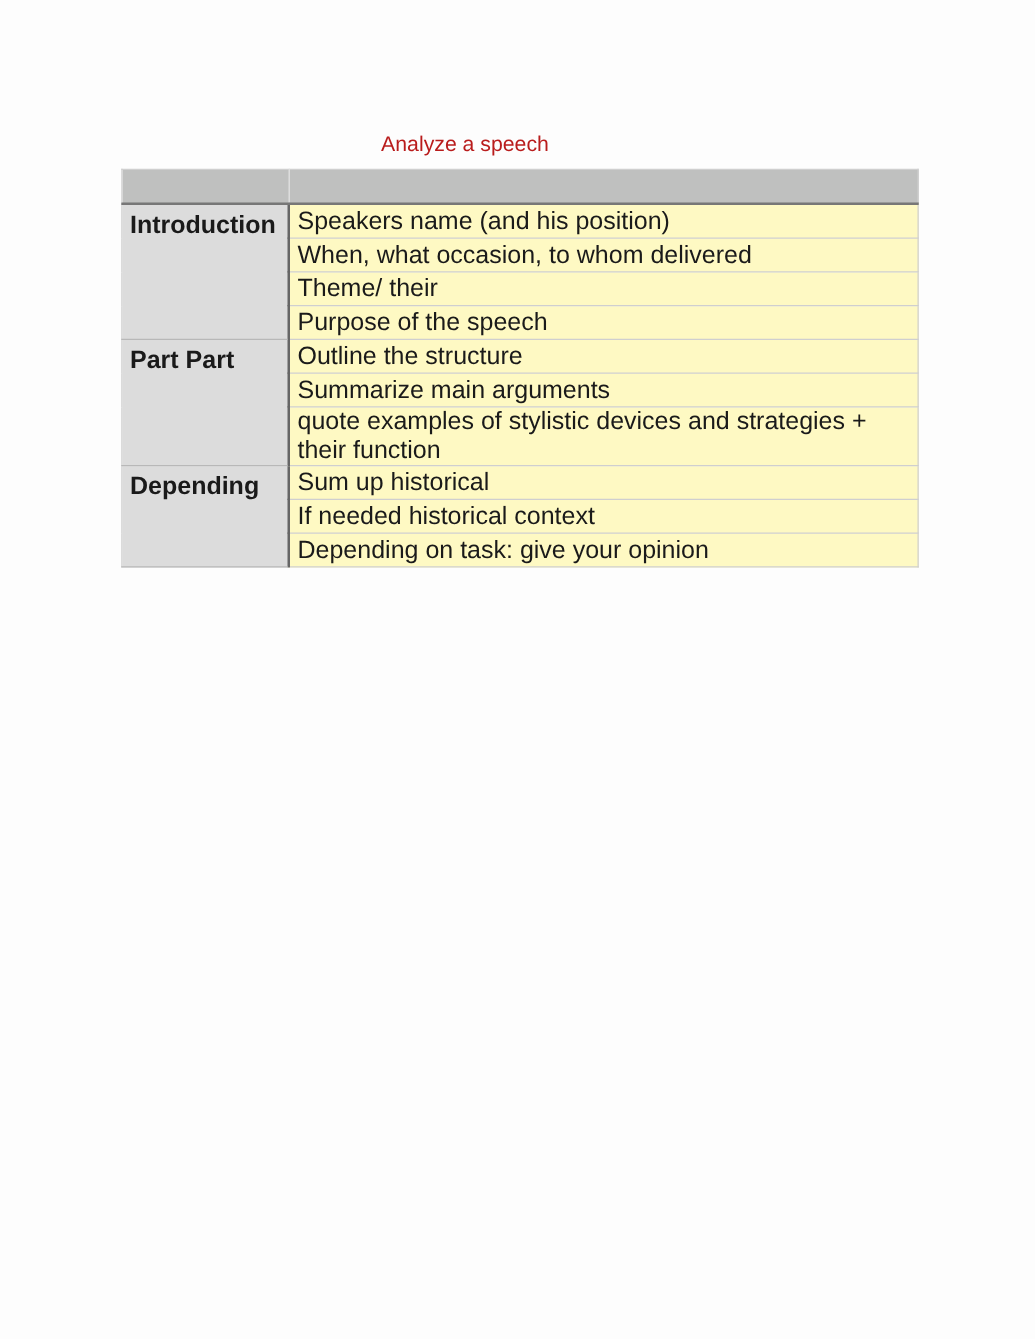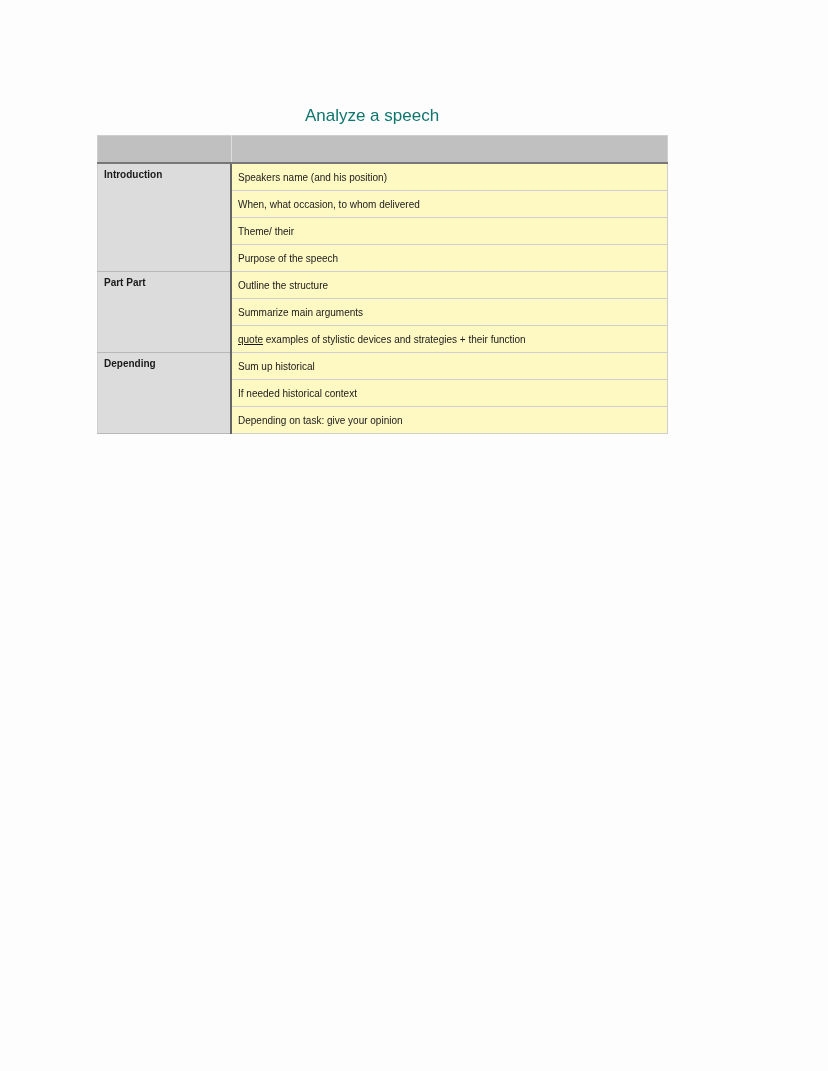--- a/index.html
+++ b/index.html
@@ -1,24 +1,24 @@
 <!DOCTYPE html>
 <html><head>
   <meta charset="utf-8">
   <style>
     html, body { margin:0; padding:0; background:#fdfdfd; }
     body { width:828px; height:1071px; position:relative; font-family:"Liberation Sans", sans-serif; color:#1a1a1a; }
-    .title { position:absolute; left:0; top:106px; width:744px; text-align:center; font-size:17px; color:#0f766e; }
-    table { position:absolute; left:97px; top:135px; width:571px; border-collapse:collapse; font-size:10px; }
+    .title { position:absolute; left:0; top:106px; width:744px; text-align:center; font-size:17px; color:#b91c1c; }
+    table { position:absolute; left:97px; top:135px; width:638px; border-collapse:collapse; font-size:20px; }
     td { border:1px solid #cfcfcf; height:26px; padding:0 6px; vertical-align:middle; }
     td.sec { background:#dcdcdc; width:120px; font-weight:bold; vertical-align:top; padding-top:5px; border-right:2px solid #666; border-bottom:1px solid #b8b8b8; }
     tr.head td { background:#bfc0bf; height:26px; border-bottom:2px solid #777; }
     tr.head td.first { border-right:1px solid #ddd; }
     td.item { background:#fef9c3; }
-    .u { text-decoration:underline; }
+    .u { }
   </style>
 </head>
 <body>
 
 <div class="title">Analyze a speech</div>
 
 <table>
   <tbody>
       <tr class="head">
     <td class="first"></td>

